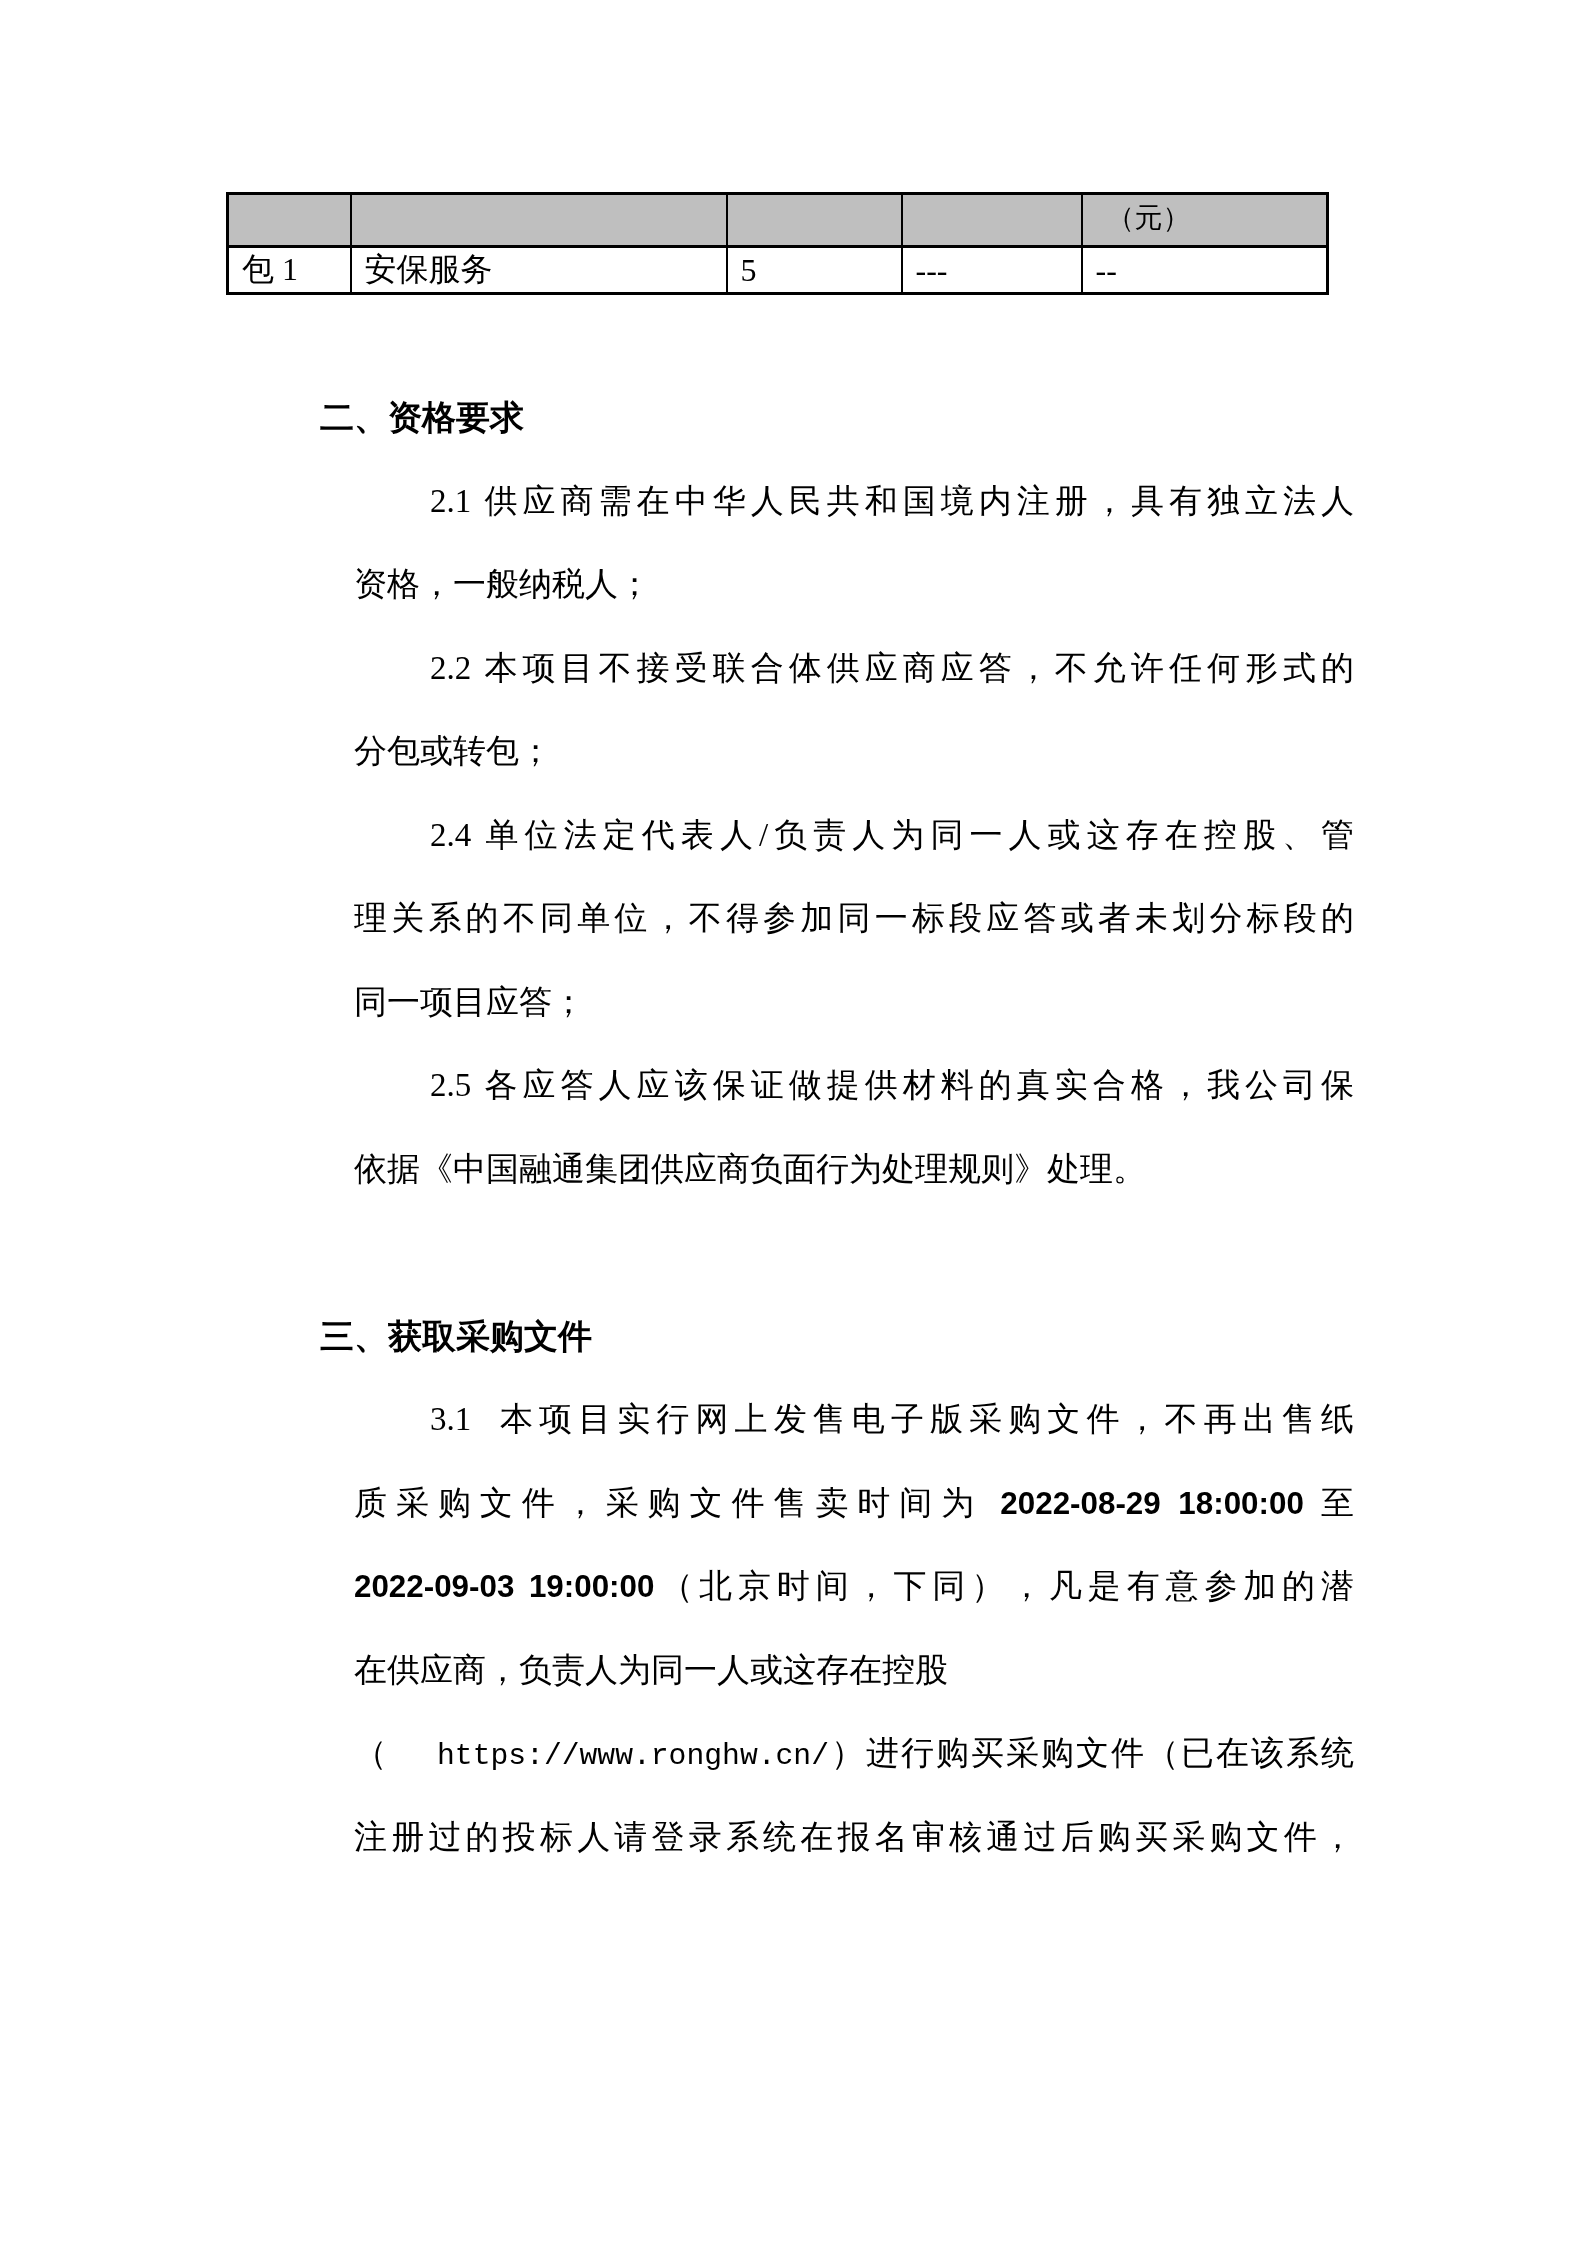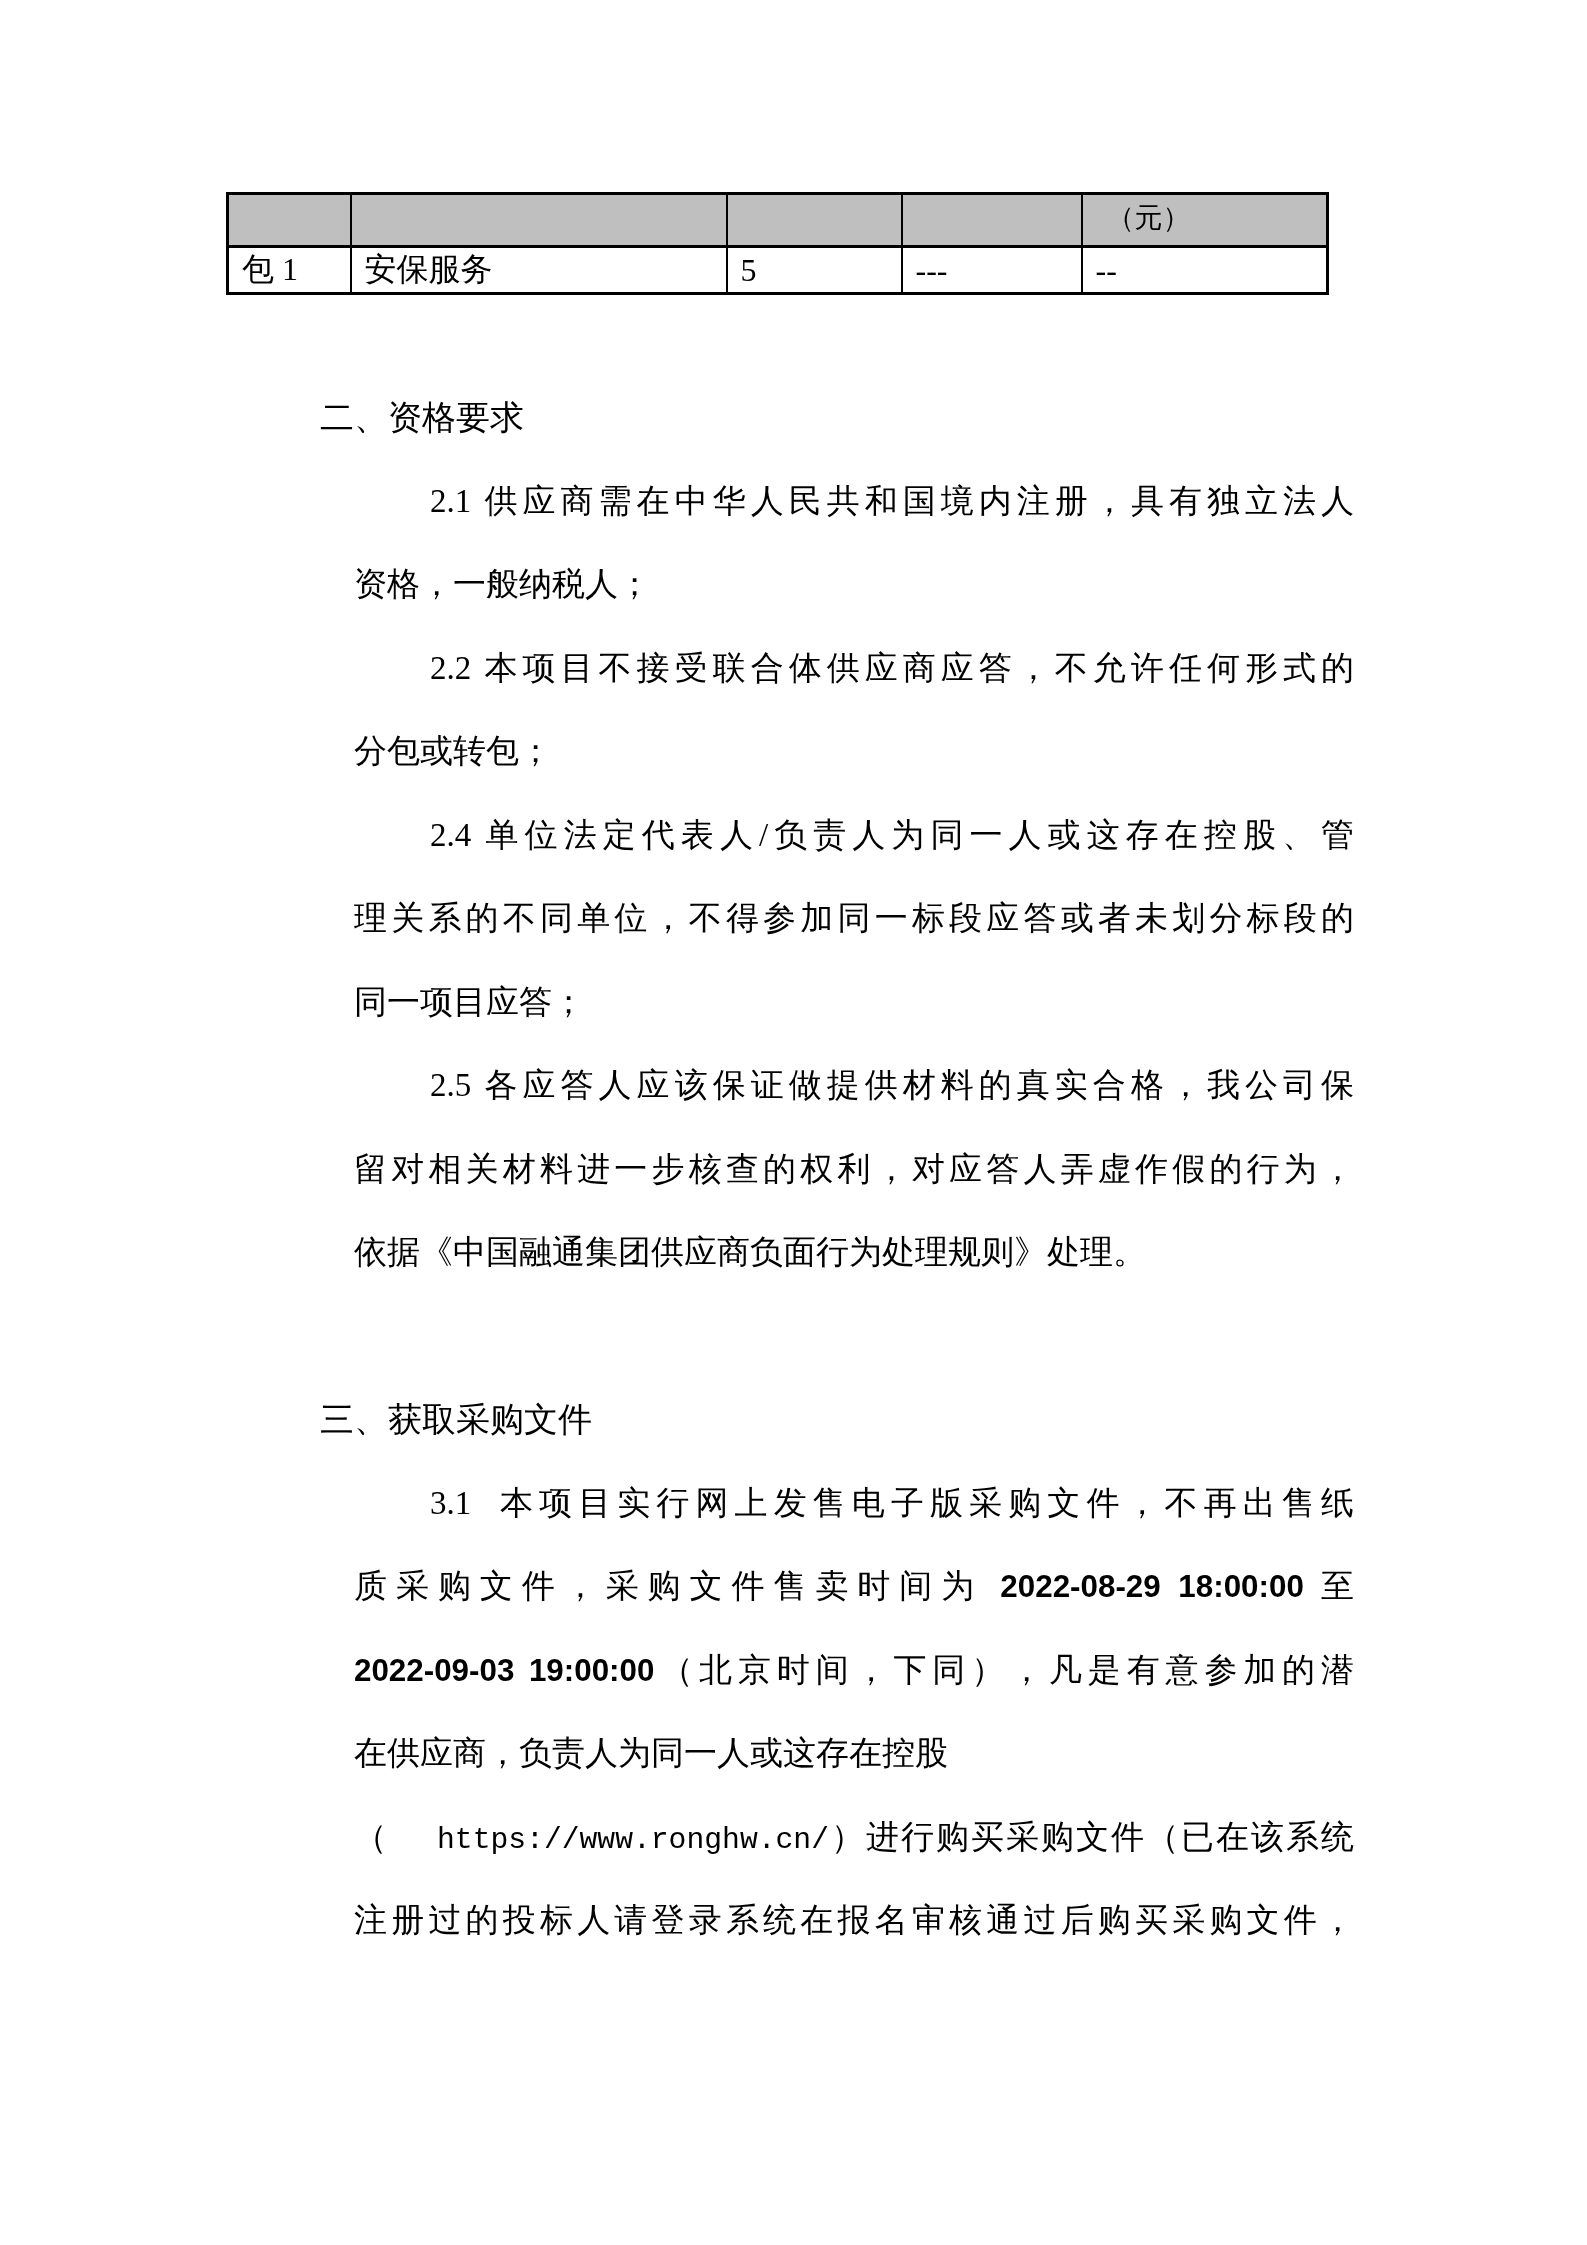--- a/index.html
+++ b/index.html
@@ -38,21 +38,21 @@
   .content{
     position:absolute;
     left:354px;top:376px;width:1000px;
     font-size:33px;
     line-height:83.5px;
   }
   .line{height:83.5px;}
   .line.full{text-align:justify;text-align-last:justify;}
   .line.indent{text-indent:76px;}
   .line.heading{
-    font-weight:400;
+    font-weight:700;
     font-family:"Liberation Sans","DejaVu Sans",sans-serif;
     font-size:34px;
     margin-left:-34px;
     text-align:left;text-align-last:left;
   }
   .line.blank{height:83.5px;}
   .run-num{
     font-family:"Liberation Sans","DejaVu Sans",sans-serif;
     font-weight:700;
     font-size:0.95em;
@@ -97,21 +97,20 @@
   <div class="content">
       <div class="line heading"><span>二、资格要求</span></div>
       <div class="line indent full"><span>2.1 供应商需在中华人民共和国境内注册，具有独立法人</span></div>
       <div class="line"><span>资格，一般纳税人；</span></div>
       <div class="line indent full"><span>2.2 本项目不接受联合体供应商应答，不允许任何形式的</span></div>
       <div class="line"><span>分包或转包；</span></div>
       <div class="line indent full"><span>2.4 单位法定代表人/负责人为同一人或这存在控股、管</span></div>
       <div class="line full"><span>理关系的不同单位，不得参加同一标段应答或者未划分标段的</span></div>
       <div class="line"><span>同一项目应答；</span></div>
       <div class="line indent full"><span>2.5 各应答人应该保证做提供材料的真实合格，我公司保</span></div>
-      <div class="line full"><span>留对相关材料进一步核查的权利，对应答人弄虚作假的行为，</span></div>
       <div class="line"><span>依据《中国融通集团供应商负面行为处理规则》处理。</span></div>
       <div class="line blank"></div>
       <div class="line heading"><span>三、获取采购文件</span></div>
       <div class="line indent full"><span>3.1&nbsp;&nbsp;本项目实行网上发售电子版采购文件，不再出售纸</span></div>
       <div class="line full"><span>质采购文件，采购文件售卖时间为 </span><span class="run-num">2022-08-29 18:00:00</span><span> 至</span></div>
       <div class="line full"><span class="run-num">2022-09-03 19:00:00</span><span>（北京时间，下同），凡是有意参加的潜</span></div>
       <div class="line"><span>在供应商，负责人为同一人或这存在控股</span></div>
       <div class="line full"><span>（</span><span class="run-mono">https://www.ronghw.cn/</span><span>）进行购买采购文件（已在该系统</span></div>
       <div class="line full"><span>注册过的投标人请登录系统在报名审核通过后购买采购文件，</span></div>
     </div>

